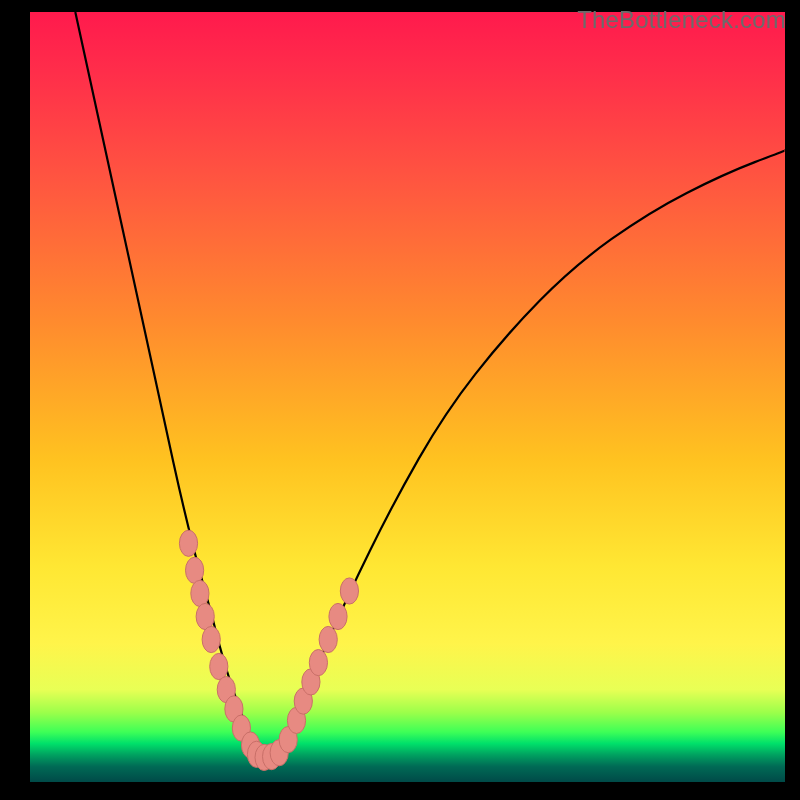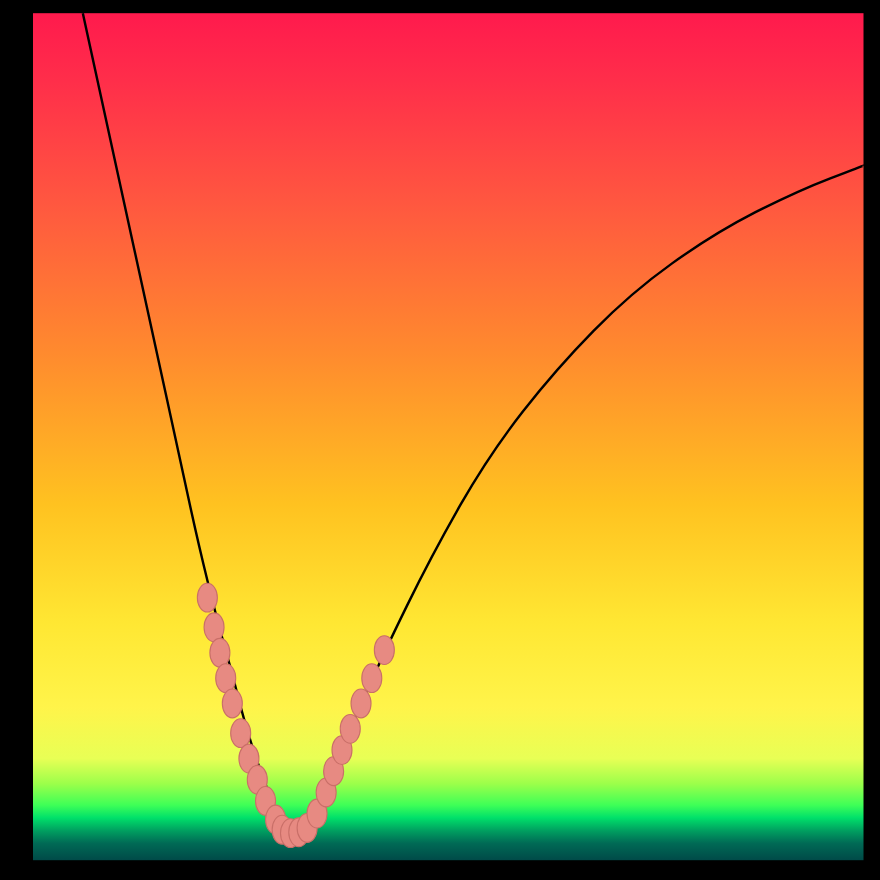--- a/index.html
+++ b/index.html
@@ -87,13 +87,14 @@
           <ellipse cx="266.5" cy="708.4" rx="9.1" ry="13.1" fill="#e78a82" stroke="#c96f68" stroke-width="1"></ellipse>
           <ellipse cx="273.3" cy="689.1" rx="9.1" ry="13.1" fill="#e78a82" stroke="#c96f68" stroke-width="1"></ellipse>
           <ellipse cx="280.9" cy="669.9" rx="9.1" ry="13.1" fill="#e78a82" stroke="#c96f68" stroke-width="1"></ellipse>
           <ellipse cx="288.4" cy="650.6" rx="9.1" ry="13.1" fill="#e78a82" stroke="#c96f68" stroke-width="1"></ellipse>
           <ellipse cx="298.2" cy="627.5" rx="9.1" ry="13.1" fill="#e78a82" stroke="#c96f68" stroke-width="1"></ellipse>
           <ellipse cx="308.0" cy="604.5" rx="9.1" ry="13.1" fill="#e78a82" stroke="#c96f68" stroke-width="1"></ellipse>
           <ellipse cx="319.4" cy="579.0" rx="9.1" ry="13.1" fill="#e78a82" stroke="#c96f68" stroke-width="1"></ellipse>
         </g>
     </svg>
   </div>
+  <div class="watermark">TheBottleneck.com</div>
 </div>
 
 </body></html>

